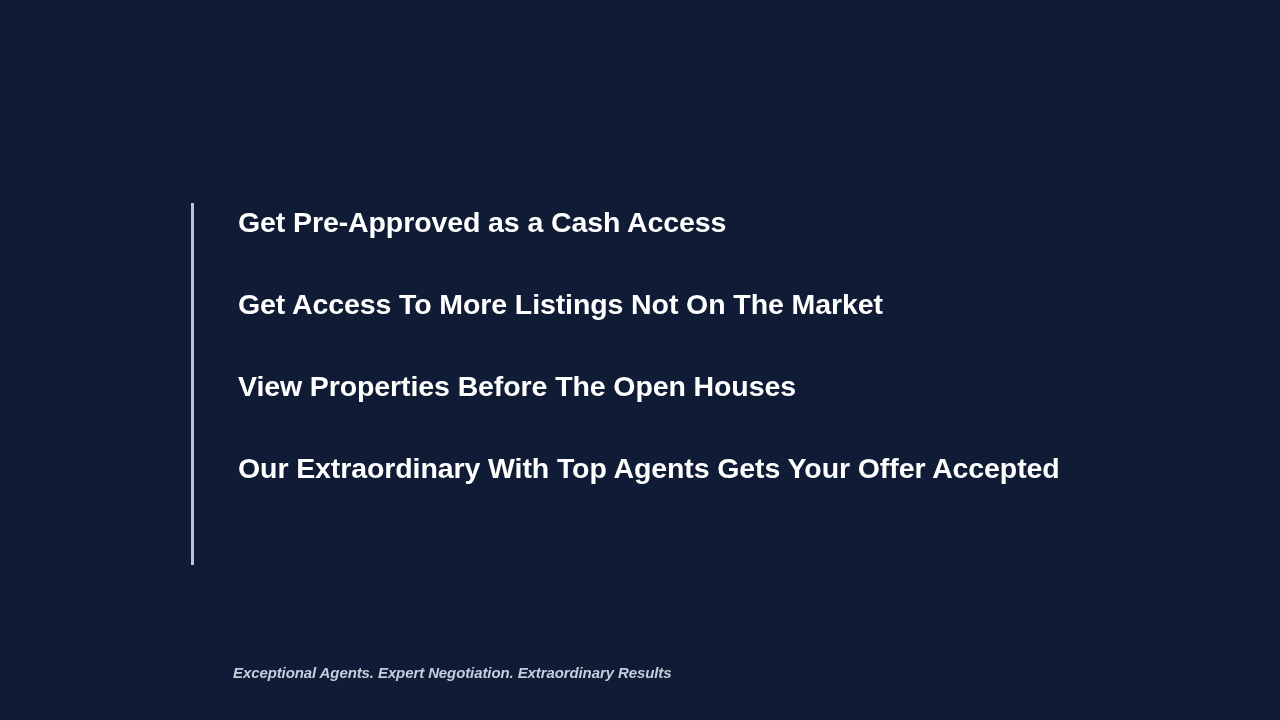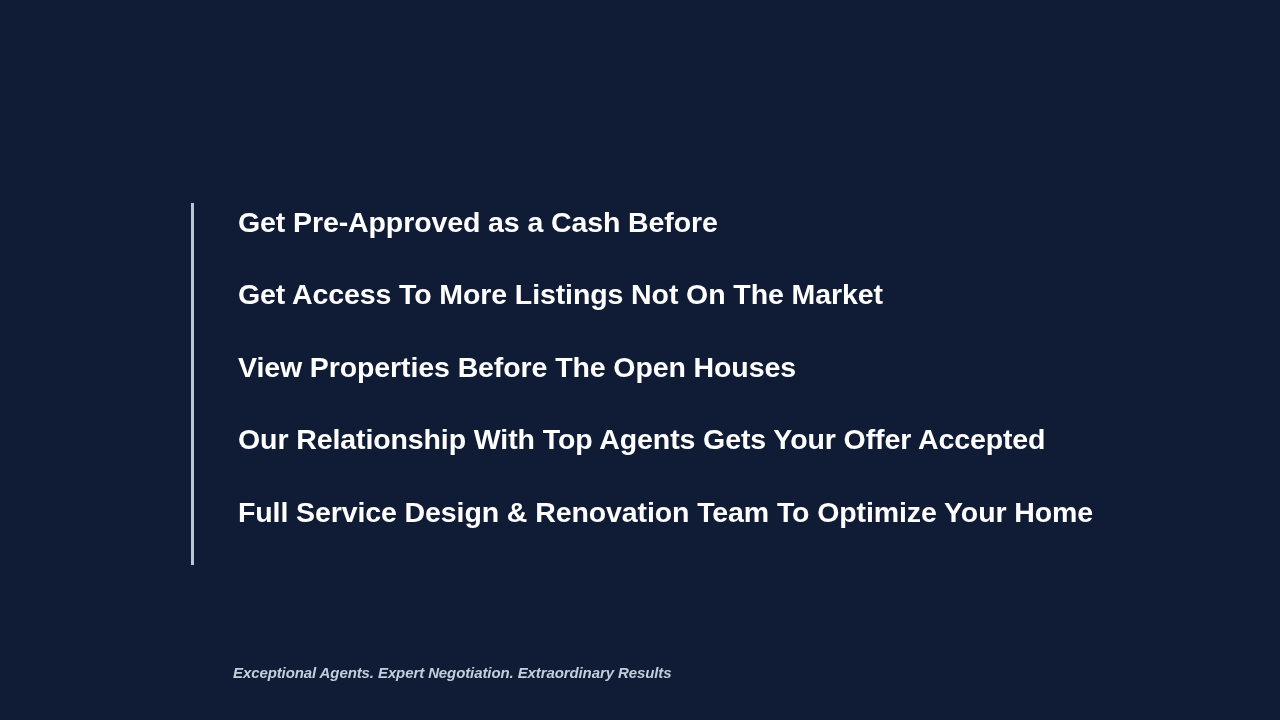--- a/index.html
+++ b/index.html
@@ -131,32 +131,29 @@
 <body>
 
 <div class="slide">
 
 
   <div class="list-wrap">
     <div class="list-rule"></div>
 
     <div class="list-items">
       <div class="list-item">
-        <span class="list-item-text">Get Pre-Approved as a Cash Before</span>
+        <span class="list-item-text">Get Pre-Approved as a Cash Access</span>
       </div>
       <div class="list-item">
         <span class="list-item-text">Get Access To More Listings Not On The Market</span>
       </div>
       <div class="list-item">
         <span class="list-item-text">View Properties Before The Open Houses</span>
       </div>
       <div class="list-item">
-        <span class="list-item-text">Our Relationship With Top Agents Gets Your Offer Accepted</span>
-      </div>
-      <div class="list-item">
-        <span class="list-item-text">Full Service Design &amp; Renovation Team To Optimize Your Home</span>
+        <span class="list-item-text">Our Extraordinary With Top Agents Gets Your Offer Accepted</span>
       </div>
     </div>
   </div>
 
   <div class="tagline">Exceptional Agents. Expert Negotiation. Extraordinary Results</div>
 
 </div>
 
 </body></html>

